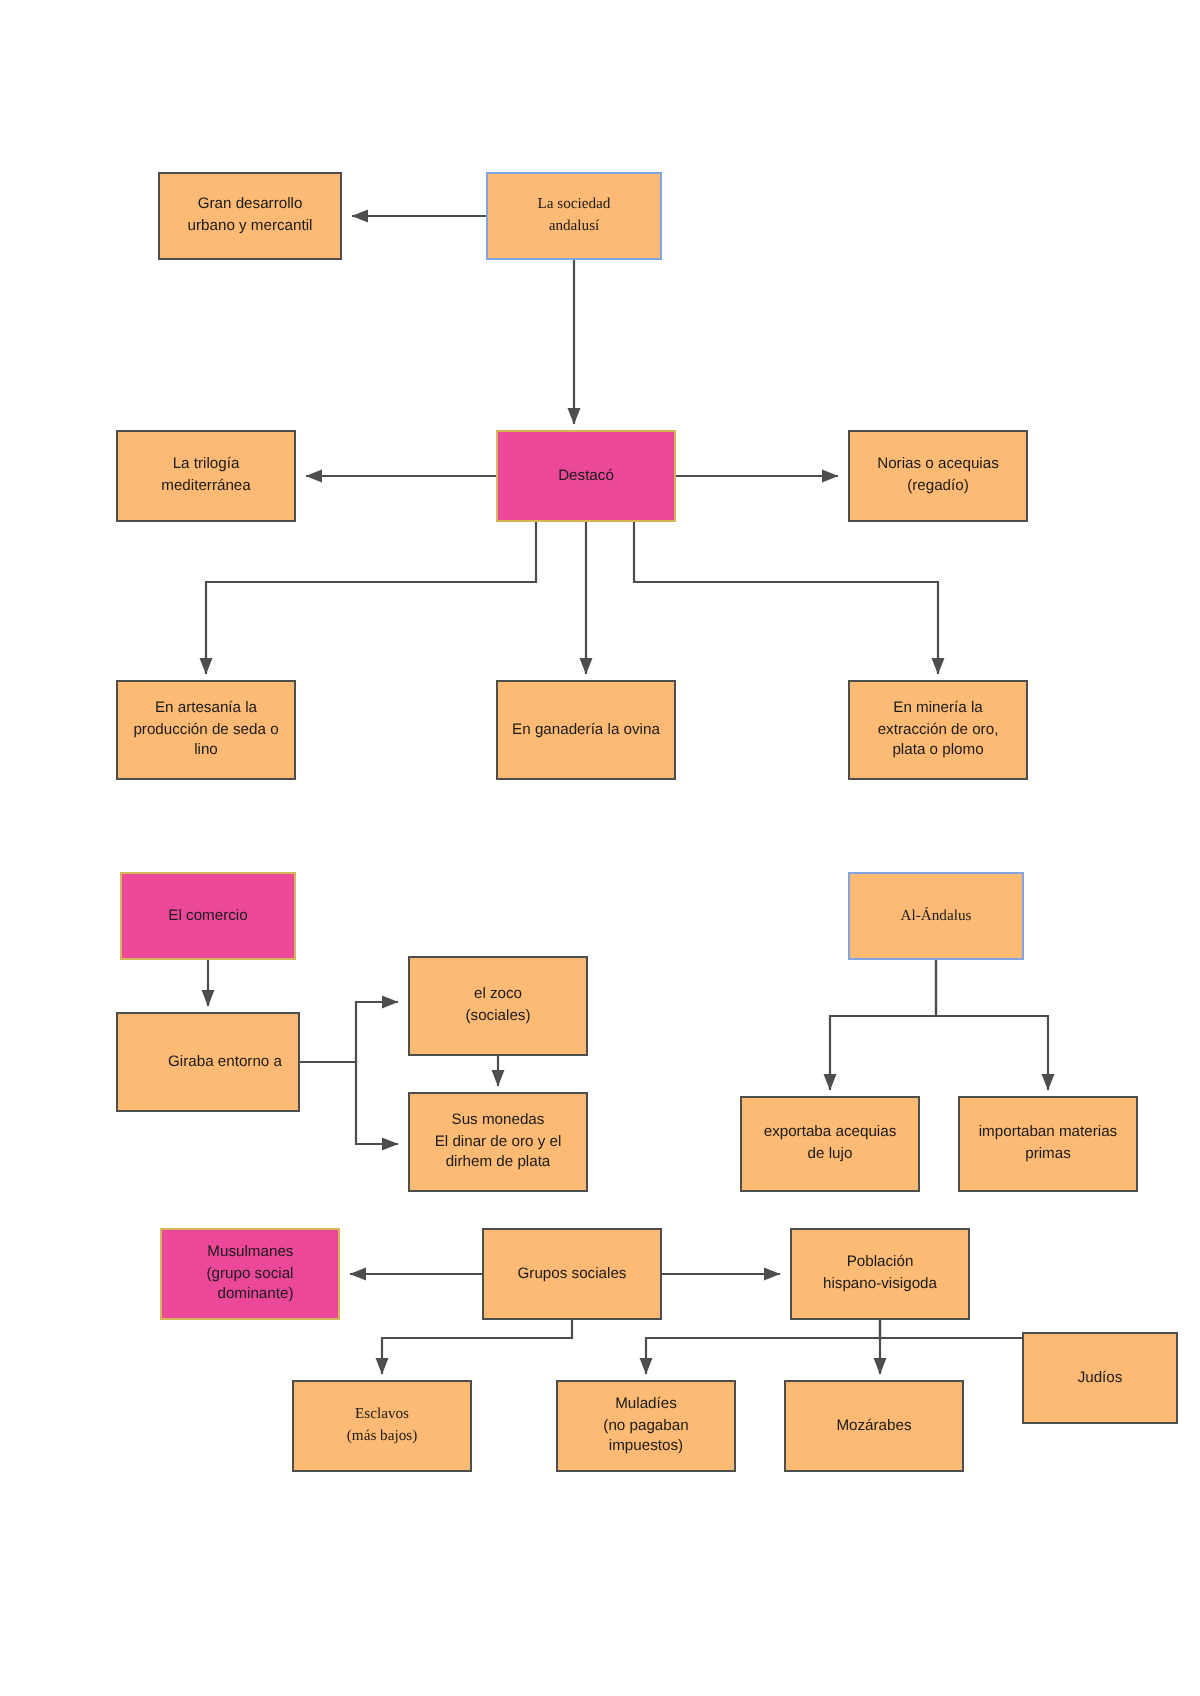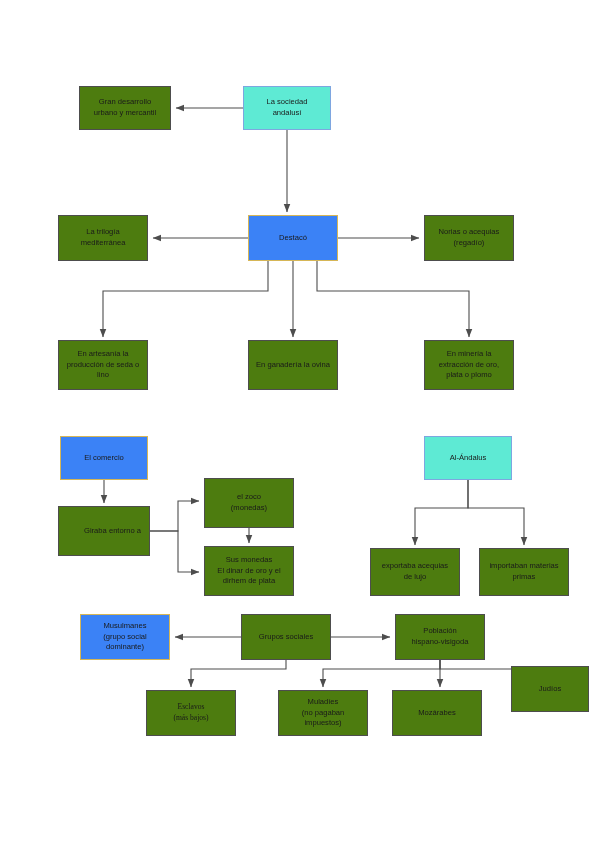--- a/index.html
+++ b/index.html
@@ -1,23 +1,23 @@
 <!DOCTYPE html>
 <html><head>
 <meta charset="utf-8">
 <style>
   html,body{margin:0;padding:0;background:#ffffff;}
   body{width:600px;height:848px;font-family:"Liberation Sans",sans-serif;overflow:hidden;}
   #canvas{position:relative;width:600px;height:848px;background:#fff;}
   svg.edges{position:absolute;left:0;top:0;width:600px;height:848px;pointer-events:none;}
-  .node{position:absolute;box-sizing:border-box;border:1.2px solid #4d4d4d;background:#4d7c0f;
+  .node{position:absolute;box-sizing:border-box;border:1.2px solid #4d4d4d;background:#fdba74;
         display:flex;align-items:center;justify-content:center;text-align:center;
         font-size:7.6px;line-height:1.42;color:#1a1a1a;padding:2px 3px;}
-  .node.blue{background:#5eead4;border-color:#7ea6e0;}
-  .node.yellow{background:#3b82f6;border-color:#d6b656;}
+  .node.blue{background:#fdba74;border-color:#7ea6e0;font-family:Liberation Serif, serif;}
+  .node.yellow{background:#ec4899;border-color:#d6b656;text-align:right;}
   .node span{display:block;white-space:pre-line;}
 </style>
 </head>
 <body>
 
 <div id="canvas">
 
   <svg class="edges" viewBox="0 0 600 848">
     <defs>
       <marker id="ah" markerWidth="9" markerHeight="9" refX="7.4" refY="3.2" orient="auto" markerUnits="strokeWidth">
@@ -85,21 +85,21 @@
   </div>
 
   <div class="node yellow" style="left:60px;top:436px;width:88px;height:44px;">
     <span>El comercio</span>
   </div>
   <div class="node" style="left:58px;top:506px;width:92px;height:50px;padding-left:20px;">
     <span>Giraba entorno a</span>
   </div>
   <div class="node" style="left:204px;top:478px;width:90px;height:50px;">
     <span>el zoco
-(monedas)</span>
+(sociales)</span>
   </div>
   <div class="node" style="left:204px;top:546px;width:90px;height:50px;">
     <span>Sus monedas
 El dinar de oro y el
 dirhem de plata</span>
   </div>
 
   <div class="node blue" style="left:424px;top:436px;width:88px;height:44px;text-align:right;">
     <span>Al-Ándalus</span>
   </div>

